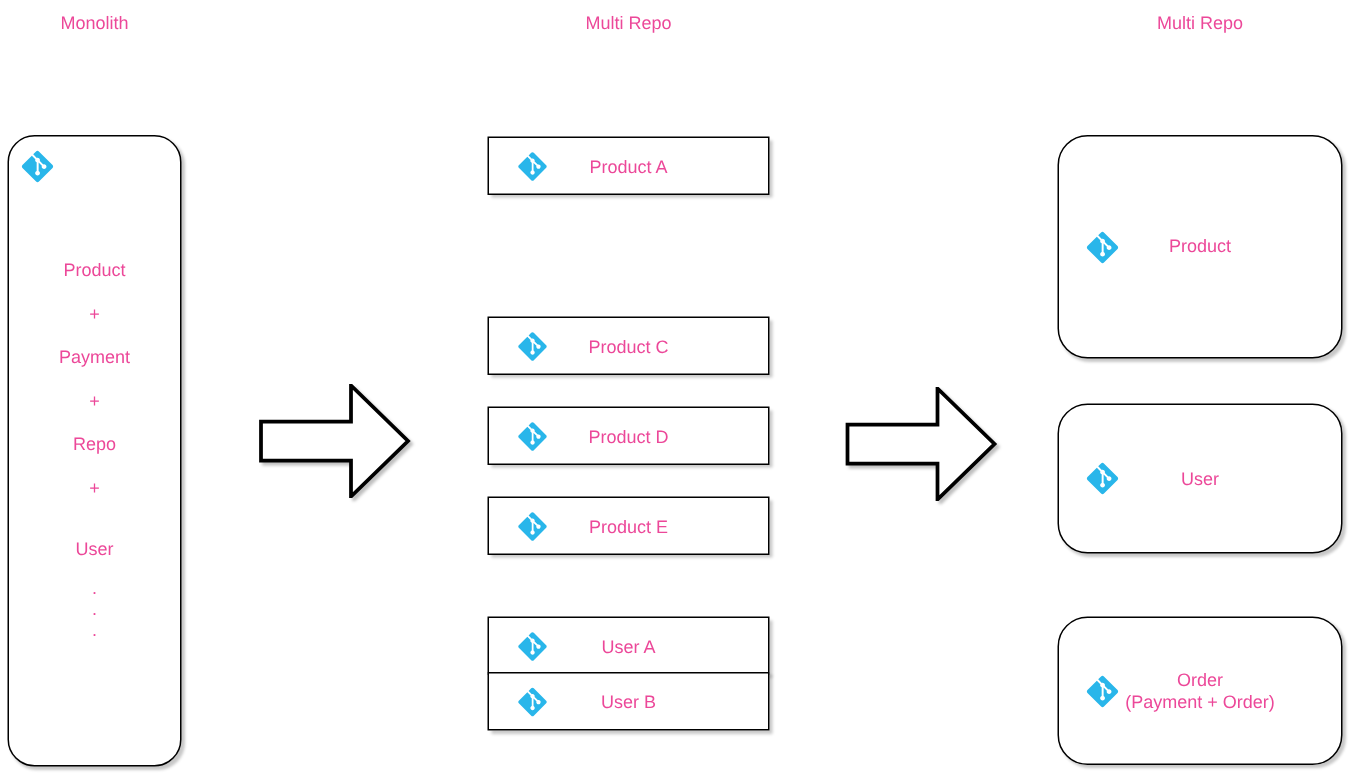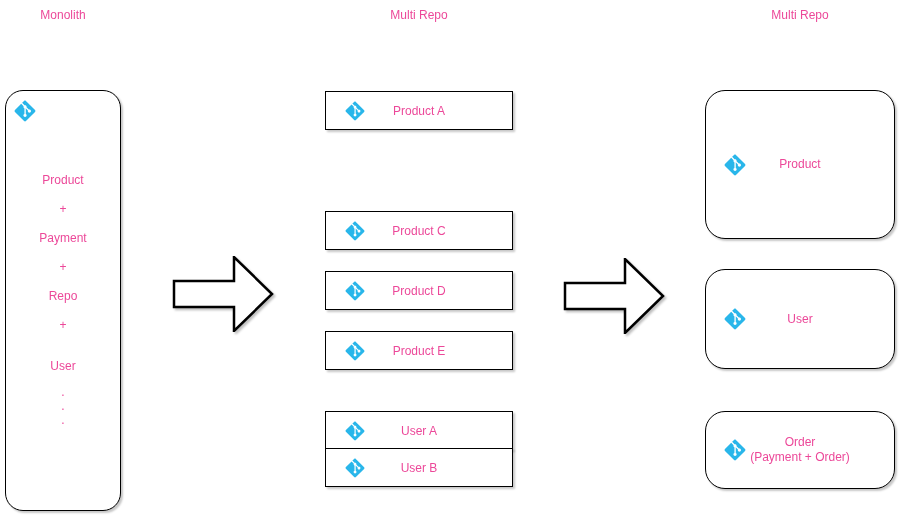--- a/index.html
+++ b/index.html
@@ -177,21 +177,21 @@
   </div>
   <div class="shape service-box" style="top:269px; height:100px">
     <svg class="git-icon service-git" viewBox="0 0 97 97">
         <use href="#git-logo" fill="#29B6EA"></use>
       </svg>
     <div class="service-text">
       <div>User</div>
       <div></div>
     </div>
   </div>
-  <div class="shape service-box" style="top:411px; height:78px">
+  <div class="shape service-box" style="top:411px; height:99px">
     <svg class="git-icon service-git" viewBox="0 0 97 97">
         <use href="#git-logo" fill="#29B6EA"></use>
       </svg>
     <div class="service-text">
       <div>Order</div>
       <div>(Payment + Order)</div>
     </div>
   </div>
 
 </div>

